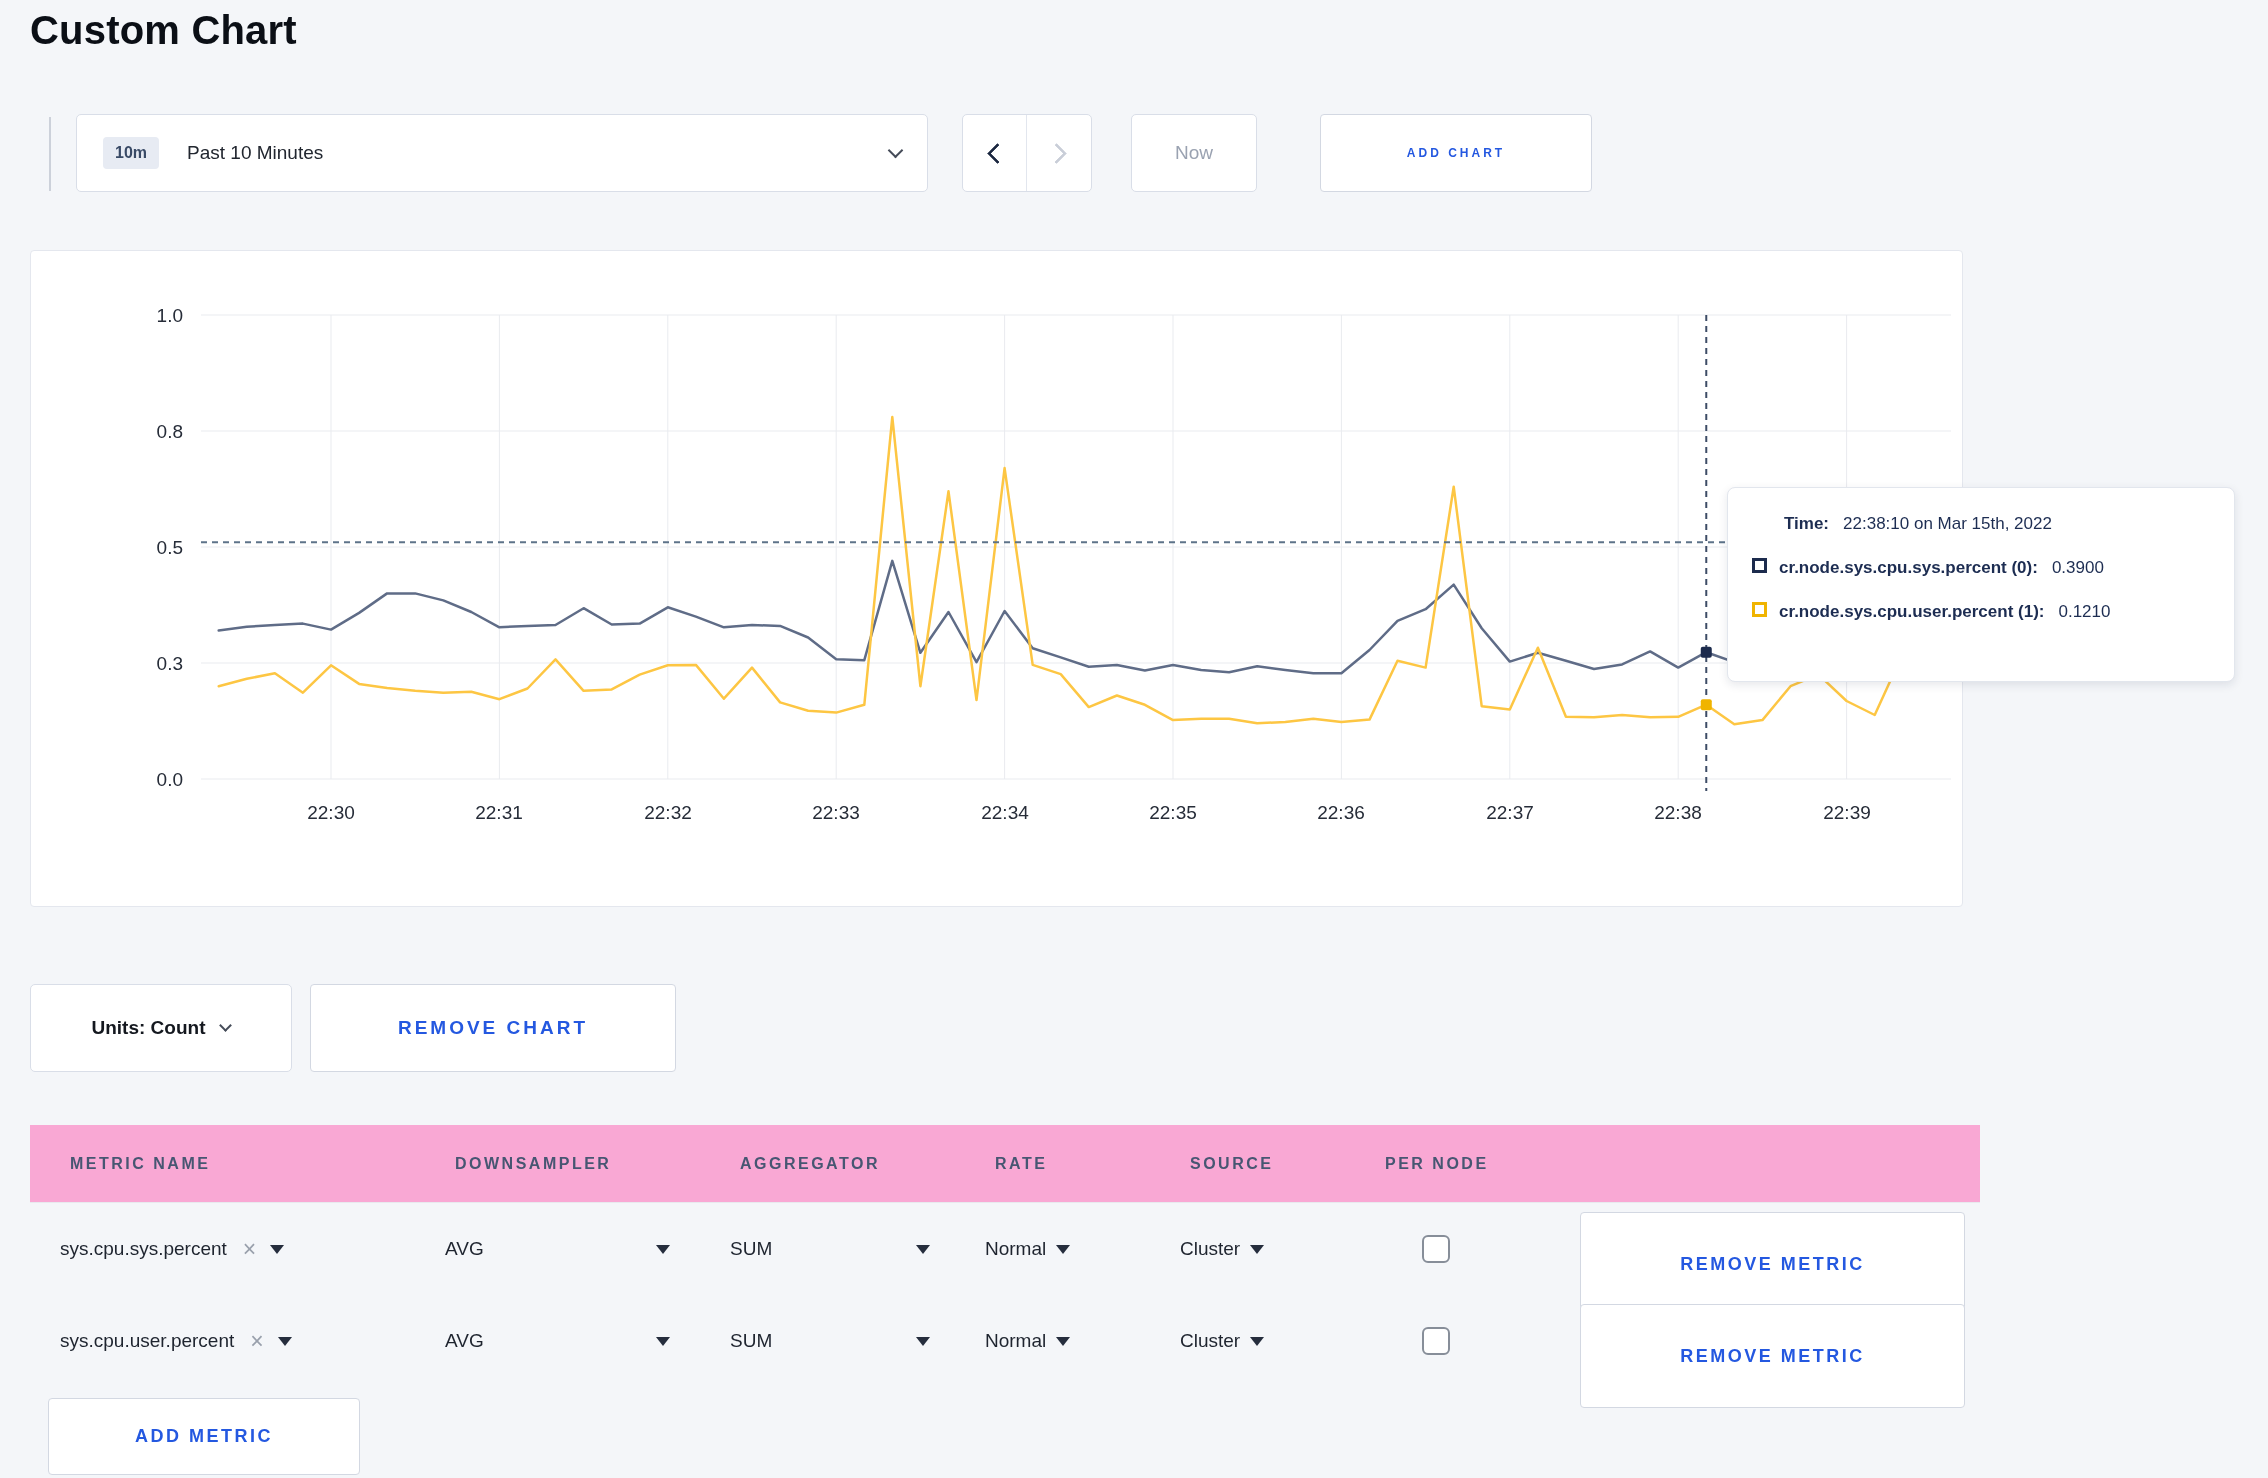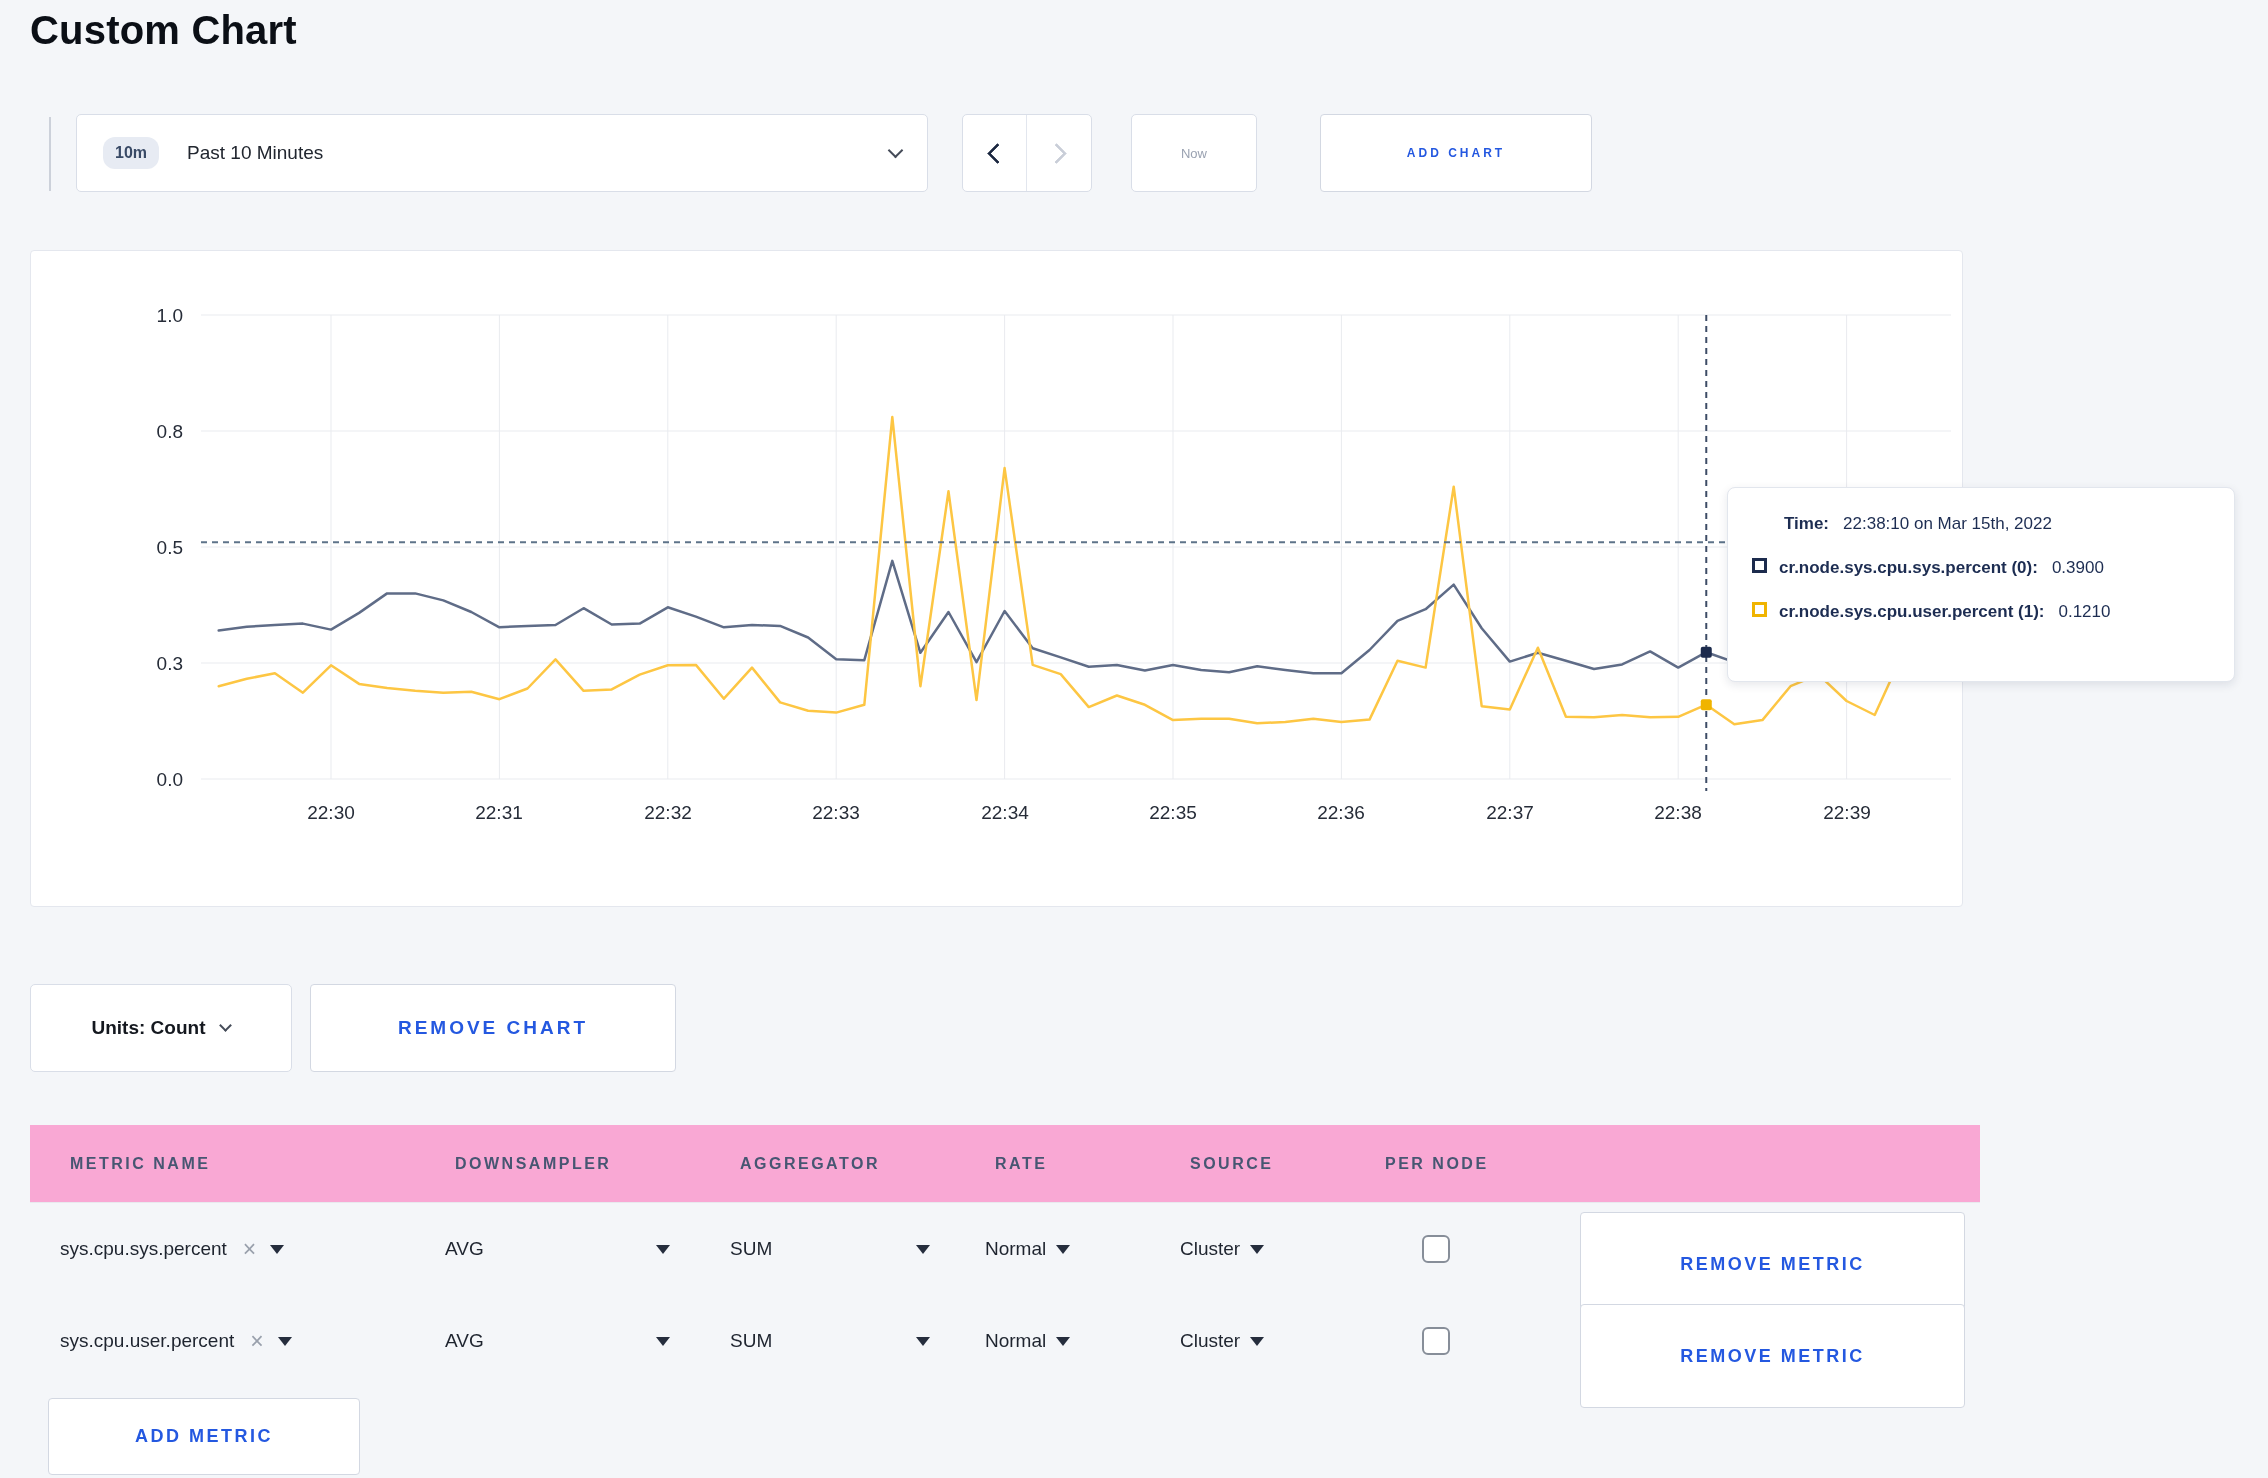--- a/index.html
+++ b/index.html
@@ -19,21 +19,21 @@
     font-size:40px; font-weight:600; color:#0b0f16; letter-spacing:.2px;
   }
   .toolbar-divider { left:49px; top:117px; width:2px; height:74px; background:#ccd1da; }
 
   .ctrl-box {
     background:#fff; border:1px solid #d9dee8; border-radius:5px;
     display:flex; align-items:center;
   }
   .time-select { left:76px; top:114px; width:852px; height:78px; padding:0 26px; cursor:pointer; }
   .time-badge {
-    background:#e7ebf3; border-radius:12px; padding:7px 12px;
+    background:#e7ebf3; border-radius:4px; padding:7px 12px;
     font-size:16px; font-weight:700; color:#394a66;
   }
   .time-label { margin-left:28px; font-size:19px; color:#21262f; }
   .spacer { flex:1; }
 
   .chev {
     display:inline-block; width:11px; height:11px;
     border-right:2px solid #454c59; border-bottom:2px solid #454c59;
     transform:rotate(45deg); margin-top:-5px;
   }
@@ -42,21 +42,21 @@
   .chev.right { transform:rotate(-45deg); border-color:#c9ced8; margin:0 6px 0 0; }
 
   .pager { left:962px; top:114px; width:130px; height:78px; padding:0; }
   .pager .half {
     width:50%; height:100%; display:flex; align-items:center; justify-content:center; cursor:pointer;
   }
   .pager .half:first-child { border-right:1px solid #e2e6ee; }
 
   .now-btn {
     left:1131px; top:114px; width:126px; height:78px; justify-content:center;
-    font-size:13px; color:#9aa2b1; cursor:default;
+    font-size:19px; color:#9aa2b1; cursor:default;
   }
   .blue-btn {
     background:#fff; border:1px solid #d3d8e2; border-radius:4px;
     display:flex; align-items:center; justify-content:center;
     color:#2458e0; font-weight:700; letter-spacing:3px; cursor:pointer;
   }
   .add-chart { left:1320px; top:114px; width:272px; height:78px; font-size:12px; }
 
   
   .chart-card {

